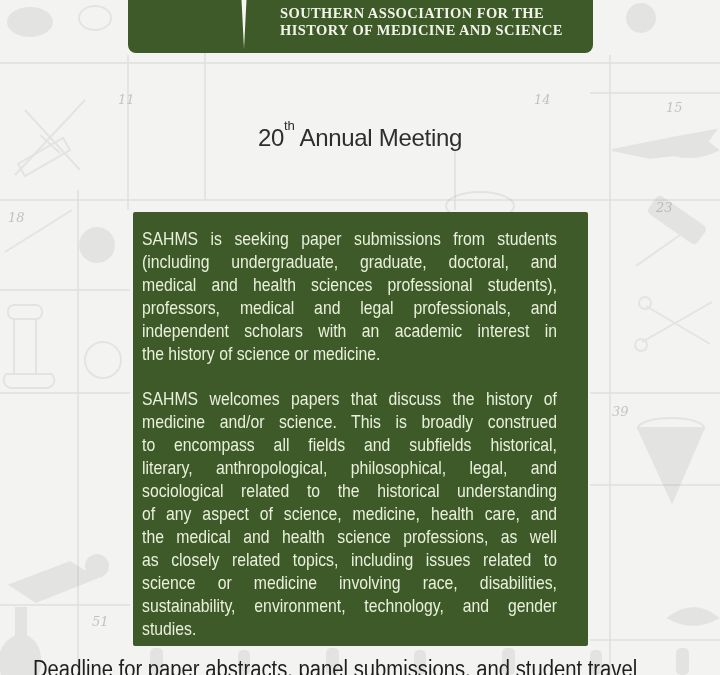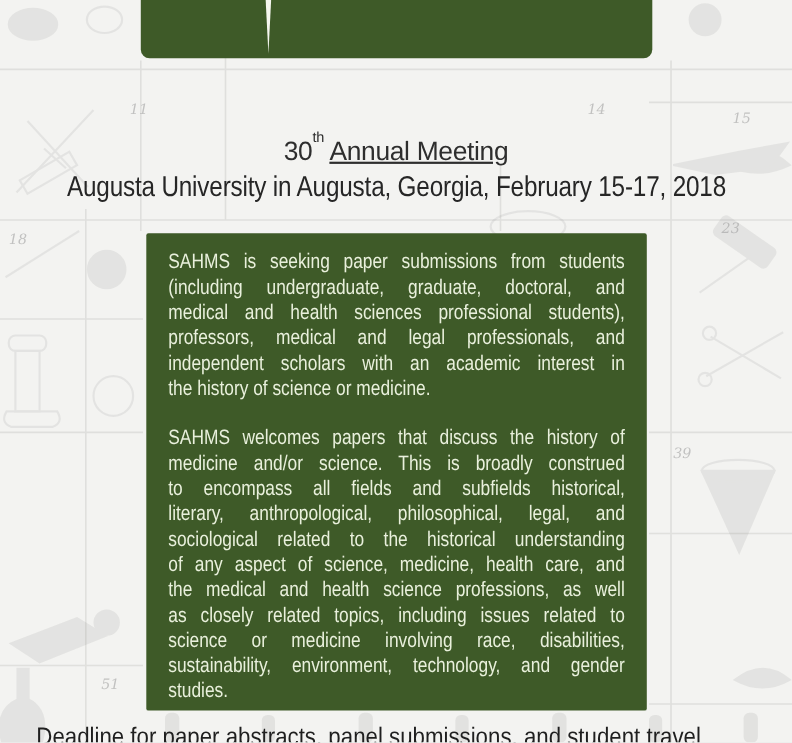--- a/index.html
+++ b/index.html
@@ -26,31 +26,31 @@
   
   .title {
     position:absolute; left:0; top:66px; width:720px; text-align:center;
     font-size:45px; font-weight:500; letter-spacing:-1.5px; color:#1e1e1e;
   }
   .meeting {
     position:absolute; left:0; top:124px; width:720px; text-align:center;
     font-size:24px; color:#2e2e2e; letter-spacing:-0.3px;
   }
   .meeting sup { font-size:0.55em; position:relative; top:-0.5em;margin-top:29px; }
-  .meeting .rest { margin-left:5px;text-decoration:underline; }
+  .meeting .rest { margin-left:5px; }
   .locdate-wrap { position:absolute; left:0; top:154px; width:720px; text-align:center; }
   .locdate {
     display:inline-block; font-size:26px; color:#262626; white-space:nowrap;
     transform:scaleX(0.85); transform-origin:center top; letter-spacing:-0.2px;
   }
 
   
   .green-box {
     position:absolute; left:133px; top:212px; width:455px; height:434px;
-    background:#3e5a28; border-radius:2px; padding:15px 20px; overflow:hidden;
+    background:#3e5a28; border-radius:2px; padding:15px 9px; overflow:hidden;
   }
   .box-inner {
     width:500px; transform:scaleX(0.83); transform-origin:left top;
     color:#e9f0dc; font-size:19px; line-height:23px;
   }
   .para2 { margin-top:22px; }
   .ln { text-align:justify; text-align-last:justify; }
   .ln-last { text-align-last:left; }
 
   
@@ -142,28 +142,29 @@
       <text x="656" y="212">23</text>
       <text x="612" y="416">39</text>
       <text x="92" y="626">51</text>
     </g>
   </svg>
 
   <header class="banner">
     <svg class="lancet" width="6" height="50" viewBox="0 0 6 50">
       <polygon points="0.5,0 5.5,0 3,49" fill="#f5f6ef"></polygon>
     </svg>
+    <div class="org-name">
+      <div>SOUTHERN ASSOCIATION FOR THE</div>
+      <div>HISTORY OF MEDICINE AND SCIENCE</div>
+    </div>
   </header>
 
 
-  <div class="meeting"><span>30</span><sup>th</sup><span class="rest">Annual Meeting</span></div>
+  <div class="meeting"><span>20</span><sup>th</sup><span class="rest">Annual Meeting</span></div>
 
-  <div class="locdate-wrap">
-    <div class="locdate">Augusta University in Augusta, Georgia, February 15-17, 2018</div>
-  </div>
 
   <section class="green-box">
     <div class="box-inner">
       <div class="para1">
         <div class="ln">SAHMS is seeking paper submissions from students</div>
         <div class="ln">(including undergraduate, graduate, doctoral, and</div>
         <div class="ln">medical and health sciences professional students),</div>
         <div class="ln">professors, medical and legal professionals, and</div>
         <div class="ln">independent scholars with an academic interest in</div>
         <div class="ln ln-last">the history of science or medicine.</div>

